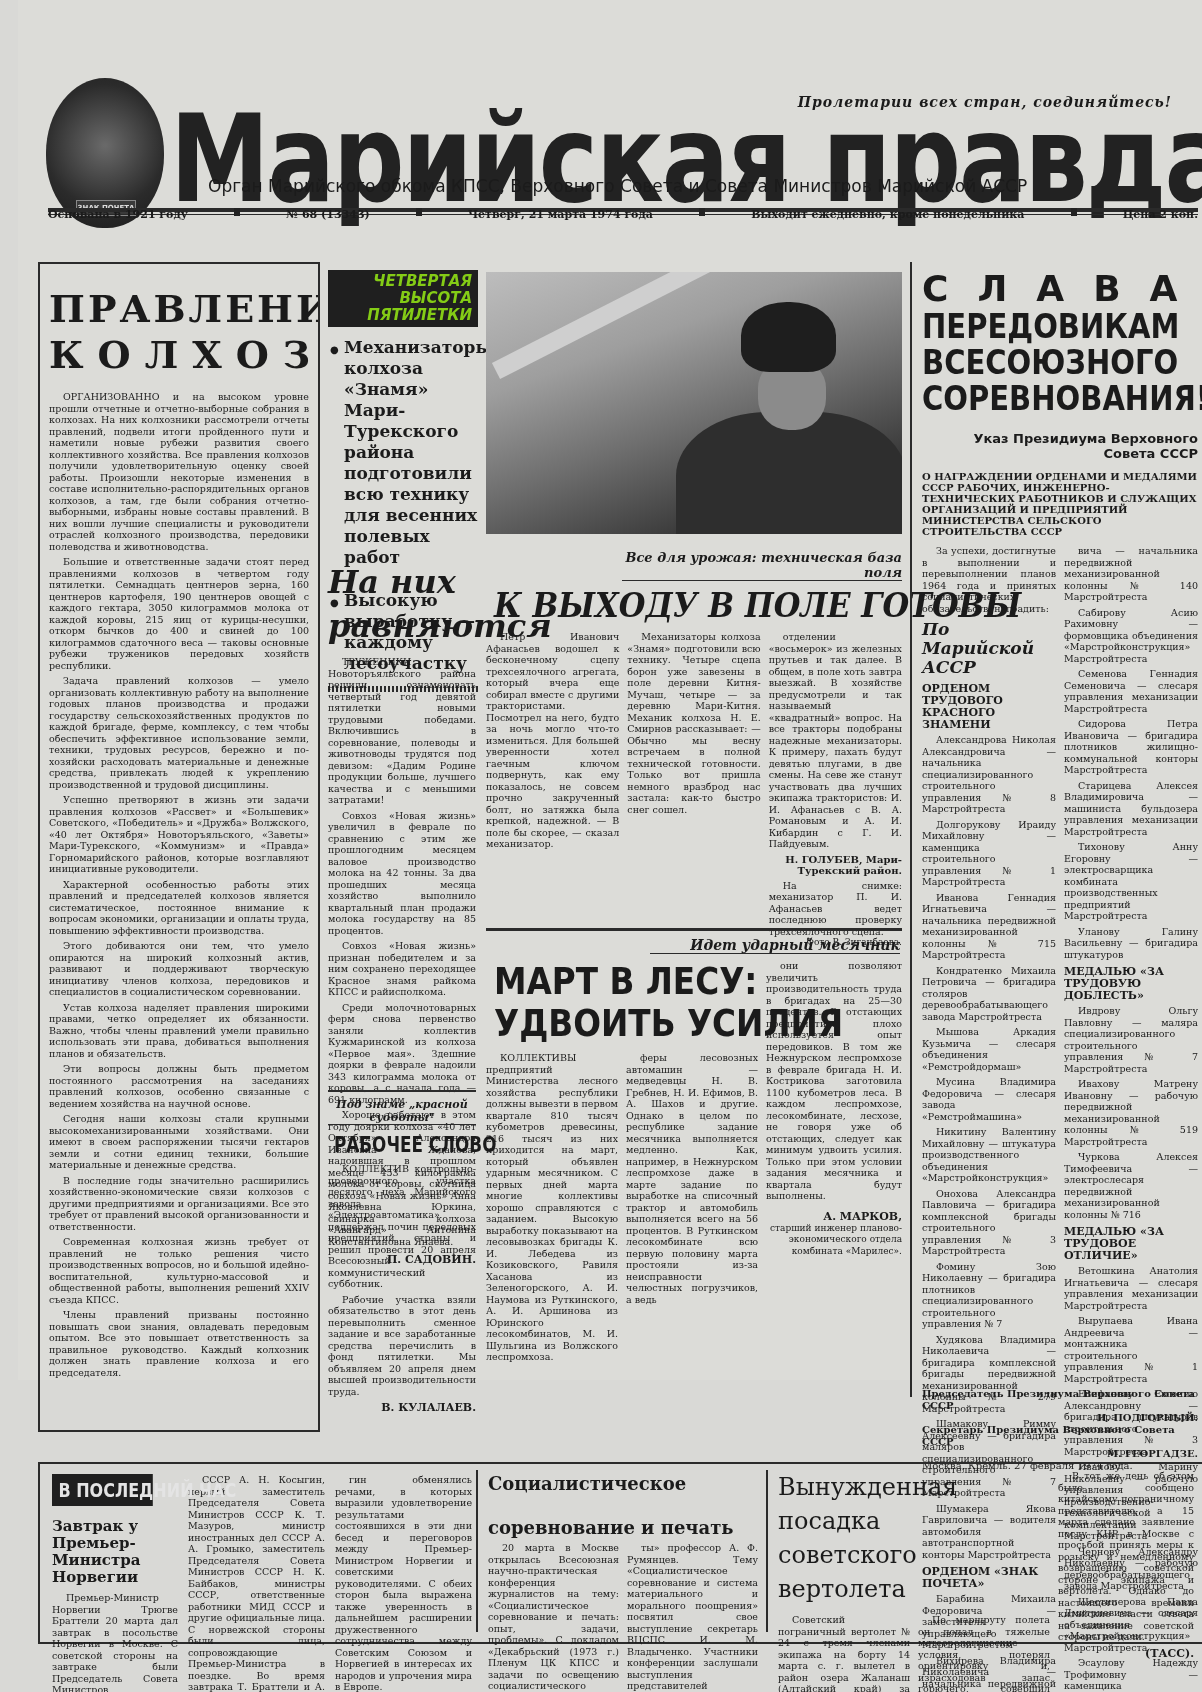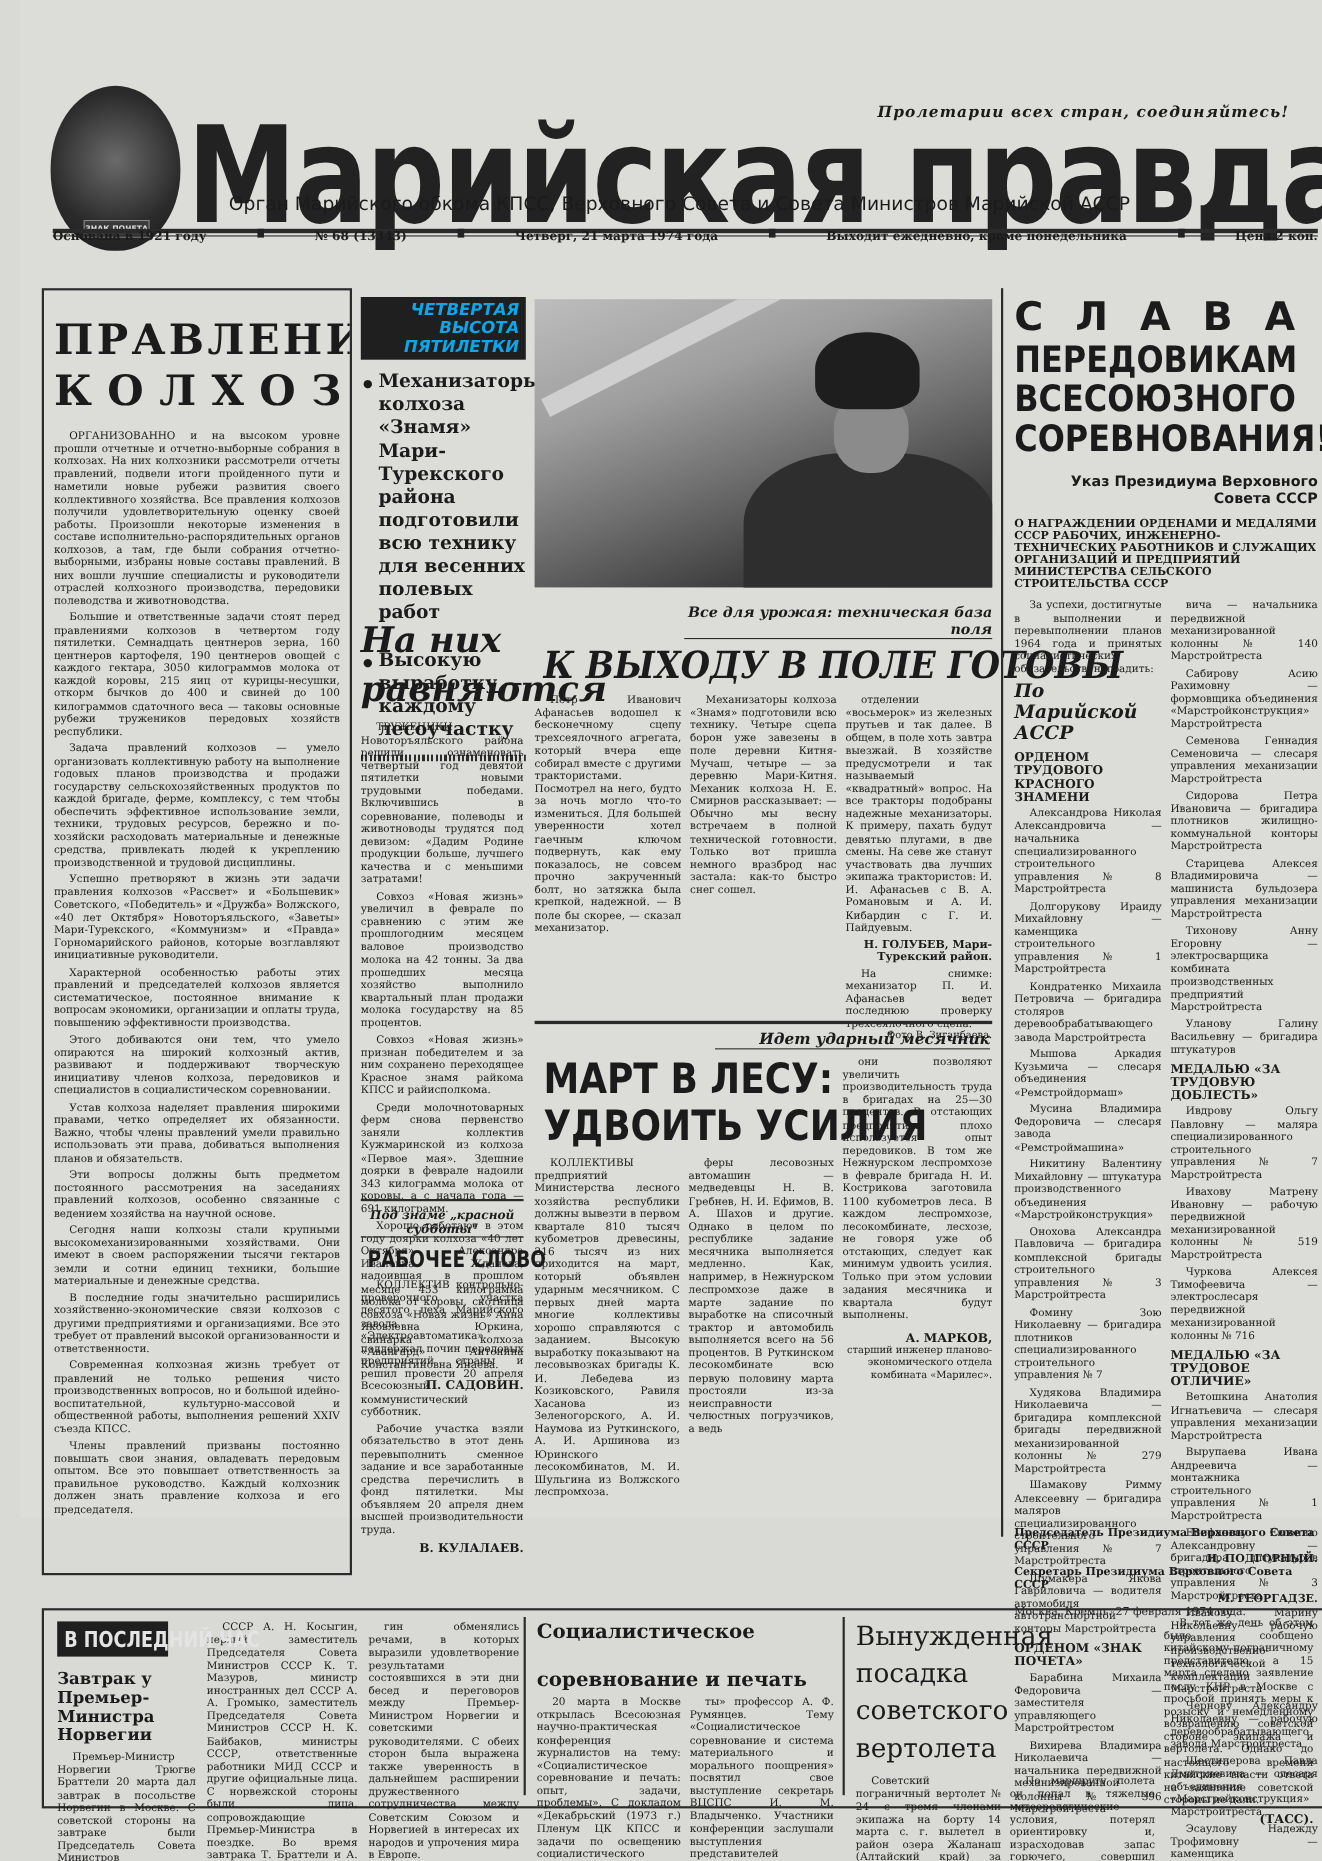--- a/index.html
+++ b/index.html
@@ -13,21 +13,21 @@
   .subtitle { left:190px; top:176px; font:17px "DejaVu Sans", sans-serif; }
   .rule-thick { left:30px; top:208px; width:1150px; height:4px; background:#2a2a2a; }
   .rule-thin { left:30px; top:214px; width:1150px; height:1px; background:#2a2a2a; }
   .infobar { left:30px; top:208px; width:1150px; display:flex; justify-content:space-between; font:bold 11px "DejaVu Serif", serif; }
   .infobar .sq { display:inline-block; width:6px; height:8px; background:#222; }
   .box { border:2px solid #2b2b2b; }
   .h-pravlenie { font:bold 38px "DejaVu Serif", serif; letter-spacing:3px; text-align:center; line-height:46px; }
   .h-kolhoza { font:bold 38px "DejaVu Serif", serif; letter-spacing:14px; text-align:center; }
   .body-text { font:9.5px "DejaVu Serif", serif; line-height:11.5px; text-align:justify; text-indent:14px; }
   .body-text p { margin:0 0 4px 0; }
-  .banner-dark { background:#1f1f1f; color:#0ea5e9; font:bold italic 15px "DejaVu Sans", sans-serif; line-height:17px; padding:3px 6px; text-align:right; }
+  .banner-dark { background:#1f1f1f; color:#84cc16; font:bold italic 15px "DejaVu Sans", sans-serif; line-height:17px; padding:3px 6px; text-align:right; }
   .bullet { font:bold 17px "DejaVu Serif", serif; line-height:21px; }
   .bullet::before { content:"\25CF"; font-size:10px; position:absolute; margin-left:-14px; margin-top:2px; }
   .ornament-rule { height:6px; background:repeating-linear-gradient(90deg,#2b2b2b 0 2px, transparent 2px 4px); }
   .italic-head { font:bold italic 32px "DejaVu Serif", serif; line-height:44px; }
   .photo { background:linear-gradient(160deg, #bdbdbd 0%, #9e9e9e 30%, #6e6e6e 55%, #3b3b3b 80%, #2a2a2a 100%); overflow:hidden; }
   .photo .hat { position:absolute; left:255px; top:30px; width:95px; height:70px; border-radius:48% 48% 30% 30%; background:#1e1e1e; }
   .photo .face { position:absolute; left:272px; top:88px; width:68px; height:70px; border-radius:40% 40% 45% 45%; background:#8b8b8b; }
   .photo .coat { position:absolute; left:190px; top:140px; width:230px; height:160px; border-radius:40% 40% 0 0; background:#2e2e2e; }
   .photo .beam { position:absolute; left:10px; top:90px; width:260px; height:18px; background:#cfcfcf; transform:rotate(-27deg); transform-origin:left center; }
   .kicker { font:bold italic 13px "DejaVu Serif", serif; border-bottom:1.5px solid #2b2b2b; text-align:right; }
@@ -177,20 +177,21 @@
     <div class="ukaz">Совета СССР</div>
     <div class="caps-small" style="margin:10px 0 8px 0;">О НАГРАЖДЕНИИ ОРДЕНАМИ И МЕДАЛЯМИ СССР РАБОЧИХ, ИНЖЕНЕРНО-ТЕХНИЧЕСКИХ РАБОТНИКОВ И СЛУЖАЩИХ ОРГАНИЗАЦИЙ И ПРЕДПРИЯТИЙ МИНИСТЕРСТВА СЕЛЬСКОГО СТРОИТЕЛЬСТВА СССР</div>
     <div style="display:flex;gap:8px;">
       <div style="flex:1;">
         <div class="body-text">За успехи, достигнутые в выполнении и перевыполнении планов 1964 года и принятых социалистических обязательств, наградить:</div>
         <div class="sect" style="margin:6px 0 4px 0;">По Марийской АССР</div>
         <div class="award-head">ОРДЕНОМ ТРУДОВОГО КРАСНОГО ЗНАМЕНИ</div>
         <div class="body-text">
           <p>Александрова Николая Александровича — начальника специализированного строительного управления № 8 Марстройтреста</p>
           <p>Долгорукову Ираиду Михайловну — каменщика строительного управления № 1 Марстройтреста</p>
+          <p>Иванова Геннадия Игнатьевича — начальника передвижной механизированной колонны № 715 Марстройтреста</p>
           <p>Кондратенко Михаила Петровича — бригадира столяров деревообрабатывающего завода Марстройтреста</p>
           <p>Мышова Аркадия Кузьмича — слесаря объединения «Ремстройдормаш»</p>
           <p>Мусина Владимира Федоровича — слесаря завода «Ремстроймашина»</p>
           <p>Никитину Валентину Михайловну — штукатура производственного объединения «Марстройконструкция»</p>
           <p>Онохова Александра Павловича — бригадира комплексной бригады строительного управления № 3 Марстройтреста</p>
           <p>Фомину Зою Николаевну — бригадира плотников специализированного строительного управления № 7</p>
           <p>Худякова Владимира Николаевича — бригадира комплексной бригады передвижной механизированной колонны № 279 Марстройтреста</p>
           <p>Шамакову Римму Алексеевну — бригадира маляров специализированного строительного управления № 7 Марстройтреста</p>
           <p>Шумакера Якова Гавриловича — водителя автомобиля автотранспортной конторы Марстройтреста</p>
         </div>

